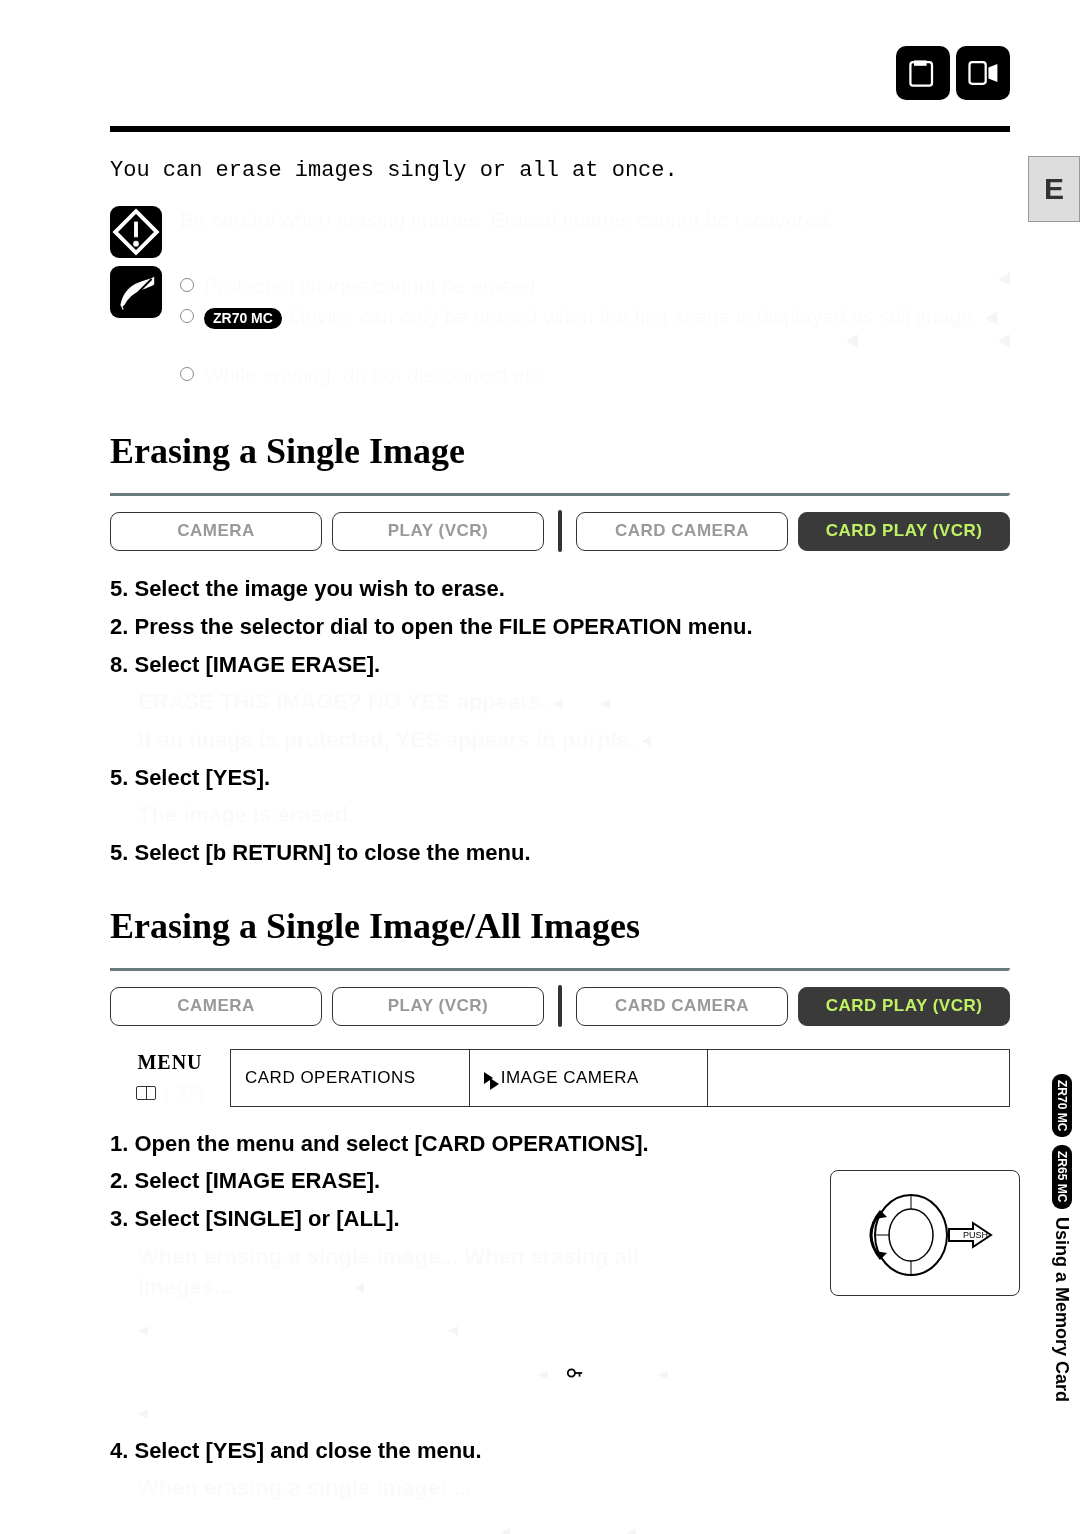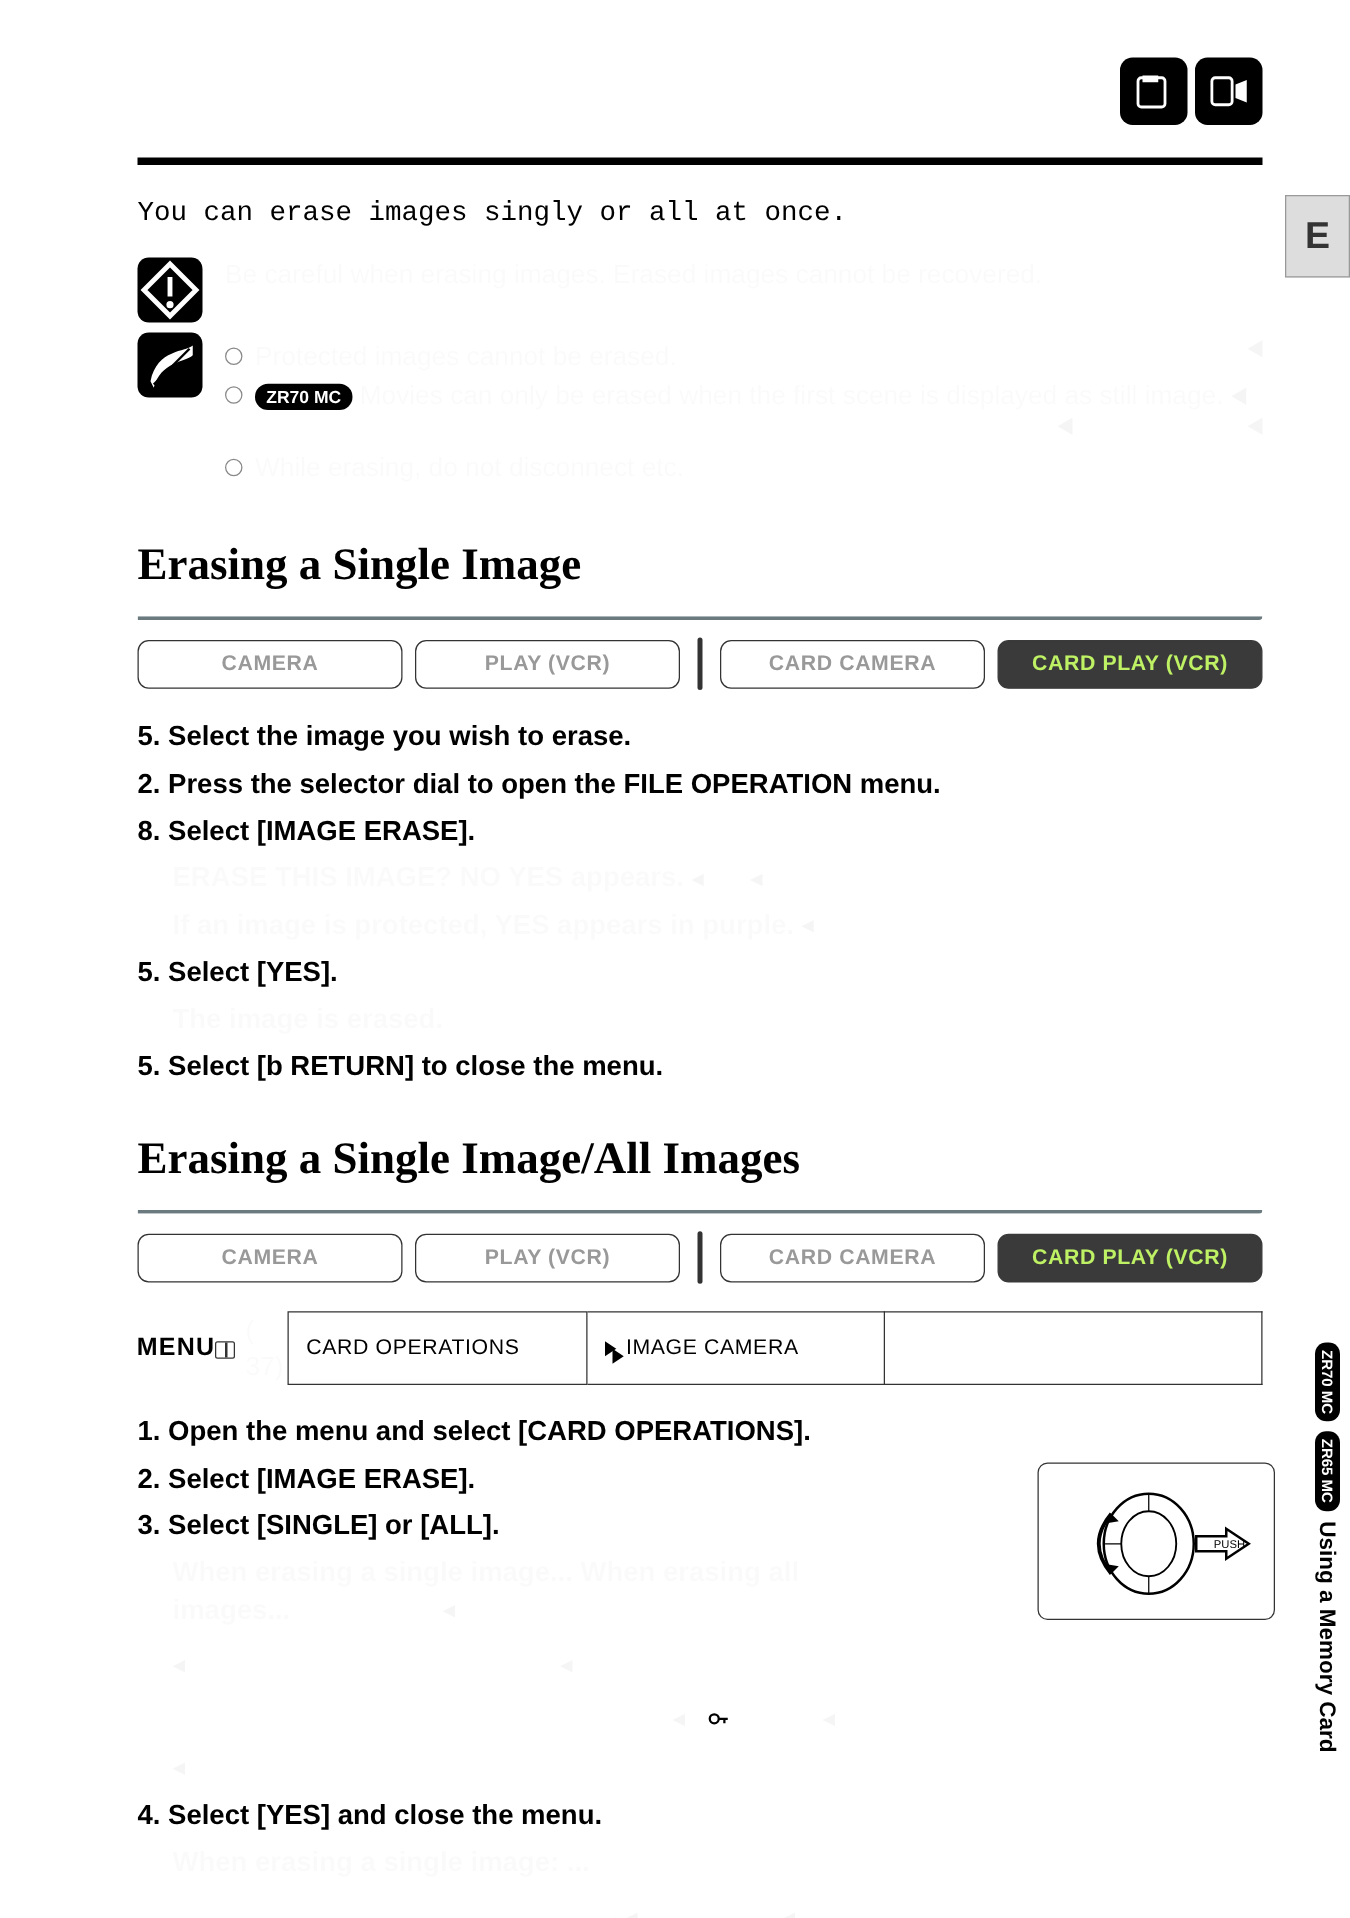--- a/index.html
+++ b/index.html
@@ -53,34 +53,34 @@
     flex: 1; text-align: center; border: 1.5px solid #333; border-radius: 9px;
     padding: 7px 17px; font-size: 17px; font-weight: bold; color: #999; letter-spacing: 0.5px;
   }
   .mode-box.active { color: #bef264; background: #3a3a3a; border-color: #3a3a3a; }
   .mode-sep { width: 4px; height: 42px; background: #333; border-radius: 2px; margin: 0 4px; }
   .steps { margin-bottom: 8px; }
   .steps li, .step-line { list-style: none; font-weight: bold; font-size: 22px; margin-bottom: 8px; }
   .step-sub { font-weight: normal; font-size: 21px; margin-left: 28px; color: rgba(0,0,0,0.02); margin-bottom:8px; min-height:24px;}
   .menu-row { display: flex; align-items: stretch; margin-top: 14px; margin-bottom: 22px; }
   .menu-icon-box {
-    width: 120px; display:flex; flex-direction:row; align-items:center; justify-content:center;
+    width: 120px; display:flex; flex-direction:column; align-items:center; justify-content:center;font-family:Liberation Serif, serif;
   }
   .menu-icon-box .menu-label { font-weight: bold; font-size:20px; letter-spacing:1px;}
   .menu-cell {
     flex: 1; border: 1.5px solid #333; padding: 10px 14px; font-size: 17px; letter-spacing: 0.5px;
     display:flex; align-items:center; gap:8px;
   }
   .menu-cell + .menu-cell { border-left: none;}
   .menu-cell.last { flex:1.3;}
   .tri-play { width:0;height:0;border-left:9px solid #000;border-top:6px solid transparent;border-bottom:6px solid transparent; display:inline-block; }
   .tri-play.dbl::after{content:"";display:inline-block;width:0;height:0;border-left:9px solid #000;border-top:6px solid transparent;border-bottom:6px solid transparent;margin-left:-3px; vertical-align:top;}
   .right-col { position:absolute; right:60px; top:1170px; width:190px; }
   .dial-box {
-    border:1.5px solid #333; border-radius:8px; padding:14px 10px 10px 10px; display:flex; align-items:center; justify-content:flex-end;
+    border:1.5px solid #333; border-radius:8px; padding:14px 10px 10px 10px; display:flex; align-items:center; justify-content:flex-start;
   }
   .side-tab {
     position:absolute; right:0; top:1060px; writing-mode: vertical-rl;
     font-weight:bold; font-size:18px; padding:14px 6px; display:flex; align-items:center; gap:8px;
   }
   .side-badge-v {
     display:inline-block; background:#000; color:#fff; border-radius:9px;
     font-size:12px; font-weight:bold; padding:6px 2px; writing-mode: vertical-rl;
   }
   .key-icon { display:inline-block; vertical-align:middle;}

